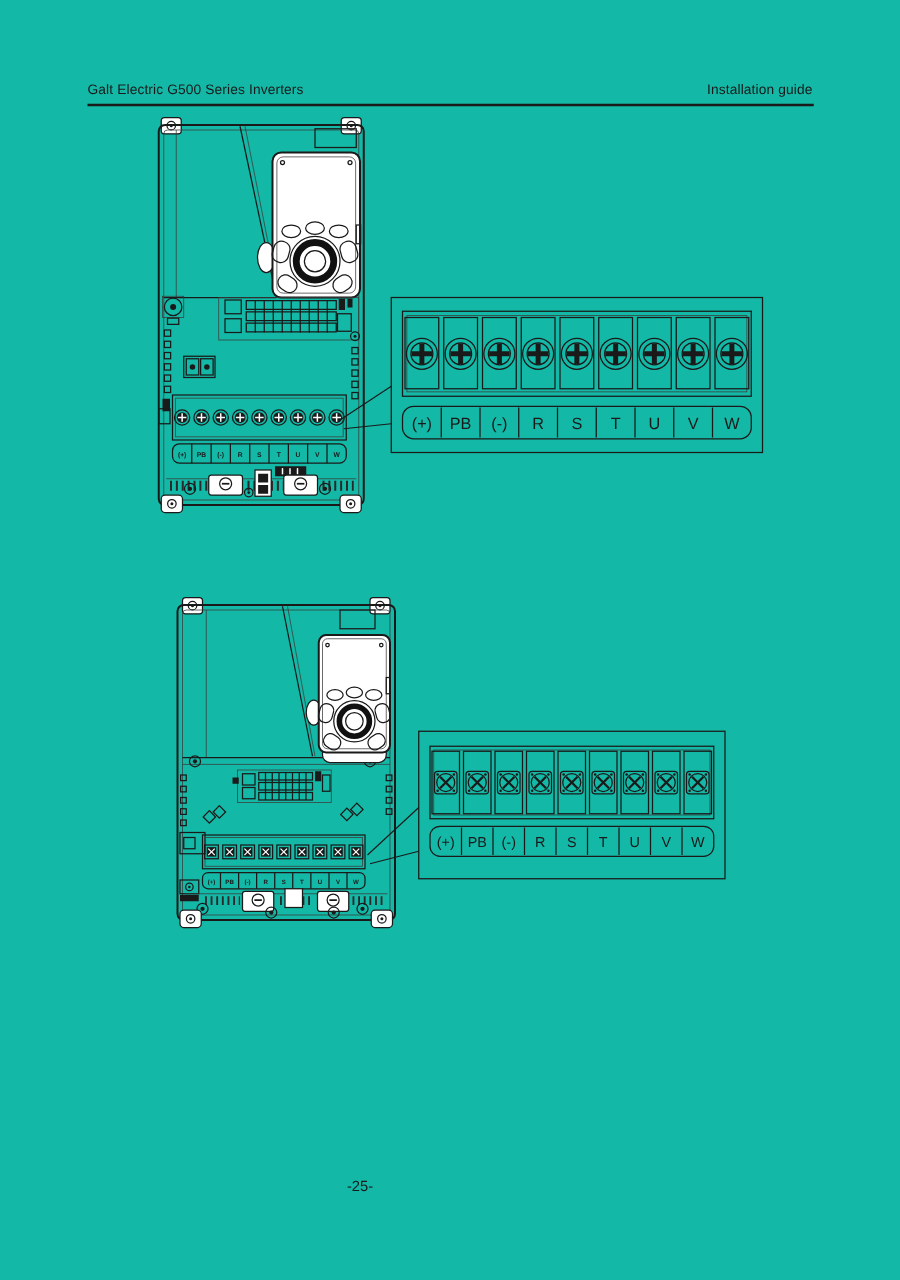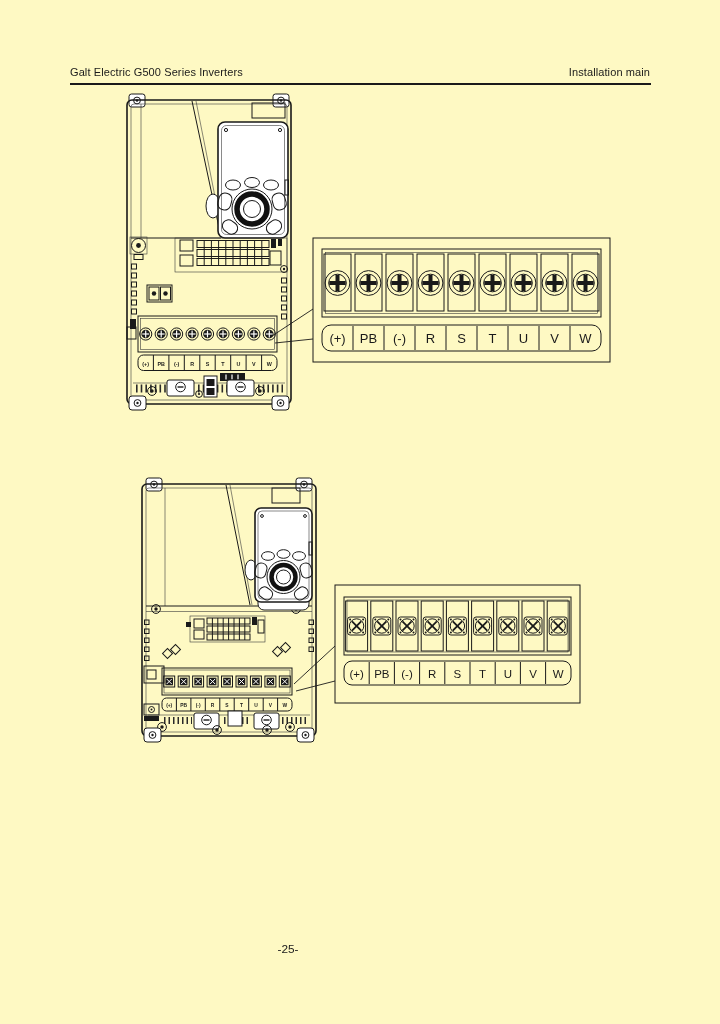--- a/index.html
+++ b/index.html
@@ -1,16 +1,16 @@
 <!DOCTYPE html>
 <html><head>
 <meta charset="utf-8">
 <style>
   html,body{margin:0;padding:0;background:#fff;}
-  .page{position:relative;width:720px;height:1024px;background:#fef9c3;overflow:hidden;
+  .page{position:relative;width:720px;height:1024px;background:#14b8a6;overflow:hidden;
         font-family:"Liberation Sans",sans-serif;color:#1a1a1a;}
   .hdr-left{position:absolute;left:70px;top:66px;font-size:11px;letter-spacing:.1px;}
   .hdr-right{position:absolute;right:70px;top:66px;font-size:11px;letter-spacing:.1px;}
   .hdr-rule{position:absolute;left:70px;top:83px;width:581px;height:2px;background:#1a1a1a;}
   .fig-svg{position:absolute;}
   #fig1-svg{left:100px;top:88px;width:520px;height:330px;}
   #fig2-svg{left:120px;top:470px;width:470px;height:292px;}
   .caption{position:absolute;left:58px;width:604px;text-align:center;
            font-size:11.8px;line-height:21px;}
   #caption1{top:421px;}
@@ -29,21 +29,21 @@
   .tt2{font-family:"Liberation Sans",sans-serif;font-size:4.9px;font-weight:bold;fill:#1a1a1a;text-anchor:middle;}
   .hatch{stroke:#2a2a2a;stroke-width:8;stroke-dasharray:1.6 3.1;fill:none;}
   .hatch2{stroke:#2a2a2a;stroke-width:7;stroke-dasharray:1.5 3;fill:none;}
 </style>
 </head>
 <body>
 
 <div class="page">
 
   <div class="hdr-left">Galt Electric G500 Series Inverters</div>
-  <div class="hdr-right">Installation main</div>
+  <div class="hdr-right">Installation guide</div>
   <div class="hdr-rule"></div>
 
   <svg width="0" height="0" style="position:absolute">
     <defs>
       <g id="scr-big">
         <circle r="12.4" class="ln" stroke-width="1.3"></circle>
         <circle r="8.8" class="ln" stroke-width="1.3"></circle>
         <rect x="-2" y="-8.2" width="4" height="16.4" class="ink"></rect>
         <rect x="-8.2" y="-2" width="16.4" height="4" class="ink"></rect>
       </g>

